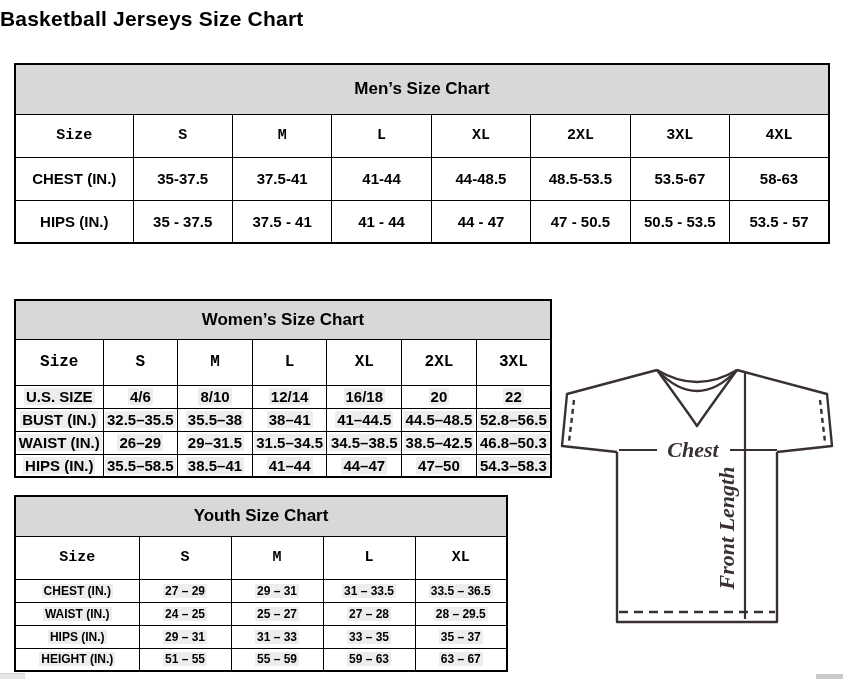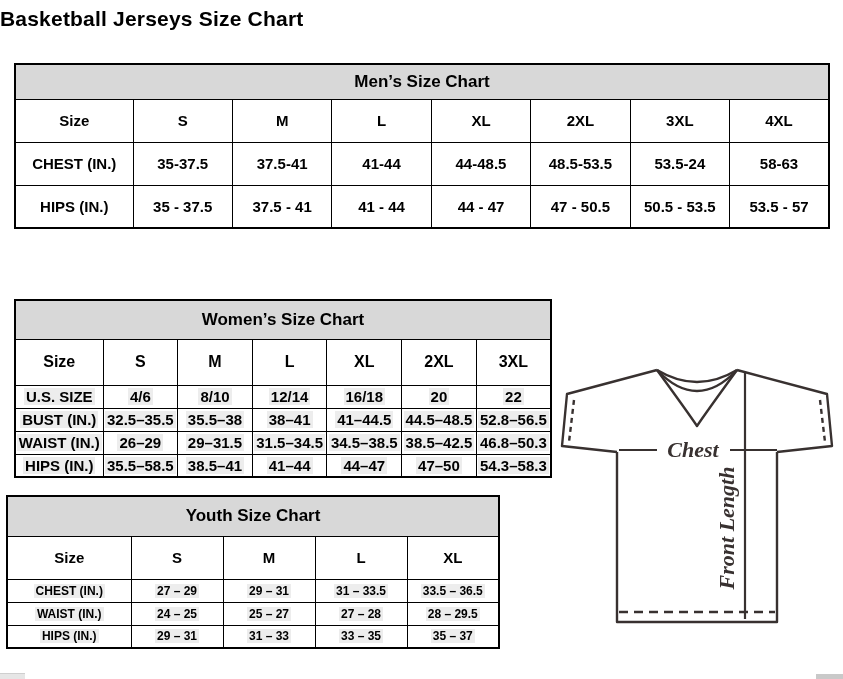--- a/index.html
+++ b/index.html
@@ -27,40 +27,40 @@
     border: 1px solid #000;
     text-align: center;
     vertical-align: middle;
     overflow: hidden;
     white-space: nowrap;
   }
   td.chart-title {
     background: #d8d8d8;
     font-size: 17px; font-weight: bold;
   }
-  td.col-head { font-weight: bold; }
+  td.col-head { font-weight: bold; font-family: Liberation Mono, monospace; }
   td.row-label { font-weight: bold; margin-top: 24px; }
   td.val { font-weight: bold; }
 
   
   #men-table { left: 14px; top: 63px; width: 816px; }
-  #men-table td.chart-title { height: 35px; }
+  #men-table td.chart-title { height: 50px; }
   #men-table tr.size-row td { height: 43px; font-size: 15px; }
   #men-table tr.data-row td { height: 43px; font-size: 15px; }
   #men-table td.row-label { font-size: 14px; }
 
   
   #women-table { left: 14px; top: 299px; width: 538px; }
   #women-table td.chart-title { height: 39px; }
   #women-table tr.size-row td { height: 46px; font-size: 16px; }
   #women-table tr.data-row td { height: 23px; font-size: 15px; }
   #women-table td.row-label { font-size: 11px; }
 
   
-  #youth-table { left: 6px; top: 495px; width: 494px; }
+  #youth-table { left: 14px; top: 495px; width: 494px; }
   #youth-table td.chart-title { height: 40px; }
   #youth-table tr.size-row td { height: 43px; font-size: 15px; }
   #youth-table tr.data-row td { height: 23px; font-size: 12px; }
   #youth-table td.row-label { font-size: 11px; }
 
   .hl { background: #ededed; padding: 0 2px; }
 
   
   #jersey-diagram {
     position: absolute; left: 558px; top: 360px;
@@ -107,21 +107,21 @@
     <td class="col-head">3XL</td>
     <td class="col-head">4XL</td>
   </tr>
   <tr class="data-row">
     <td class="row-label">CHEST (IN.)</td>
     <td class="val">35-37.5</td>
     <td class="val">37.5-41</td>
     <td class="val">41-44</td>
     <td class="val">44-48.5</td>
     <td class="val">48.5-53.5</td>
-    <td class="val">53.5-24</td>
+    <td class="val">53.5-67</td>
     <td class="val">58-63</td>
   </tr>
   <tr class="data-row">
     <td class="row-label">HIPS (IN.)</td>
     <td class="val">35 - 37.5</td>
     <td class="val">37.5 - 41</td>
     <td class="val">41 - 44</td>
     <td class="val">44 - 47</td>
     <td class="val">47 - 50.5</td>
     <td class="val">50.5 - 53.5</td>
@@ -225,20 +225,27 @@
     <td class="val"><span class="hl">27 – 28</span></td>
     <td class="val"><span class="hl">28 – 29.5</span></td>
   </tr>
   <tr class="data-row">
     <td class="row-label"><span class="hl">HIPS (IN.)</span></td>
     <td class="val"><span class="hl">29 – 31</span></td>
     <td class="val"><span class="hl">31 – 33</span></td>
     <td class="val"><span class="hl">33 – 35</span></td>
     <td class="val"><span class="hl">35 – 37</span></td>
   </tr>
+  <tr class="data-row">
+    <td class="row-label"><span class="hl">HEIGHT (IN.)</span></td>
+    <td class="val"><span class="hl">51 – 55</span></td>
+    <td class="val"><span class="hl">55 – 59</span></td>
+    <td class="val"><span class="hl">59 – 63</span></td>
+    <td class="val"><span class="hl">63 – 67</span></td>
+  </tr>
 </tbody>
   </table>
 
 <svg id="jersey-diagram" viewBox="0 0 282 272" fill="none" stroke="#383130" stroke-width="2.4" stroke-linejoin="round" stroke-linecap="butt">
 
   <path d="M99,10 L9,34 L4,86 L59,92"></path>
 
   <path d="M179,10 L269,34 L274,86 L219,92"></path>
 
   <path d="M59,92 L59,262 L219,262 L219,92"></path>

